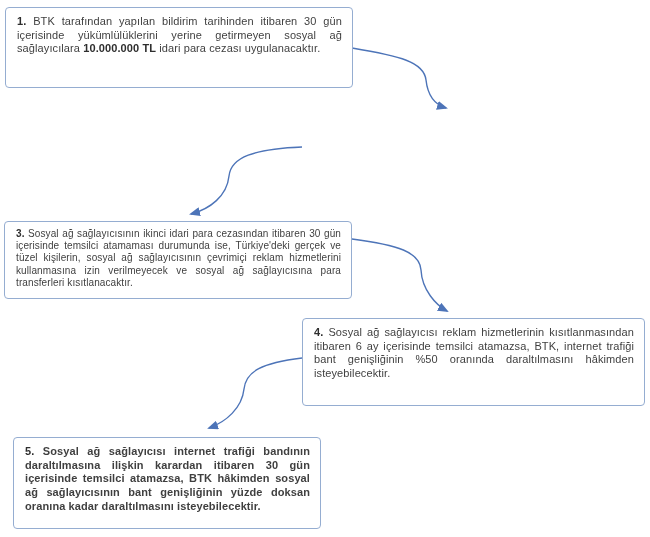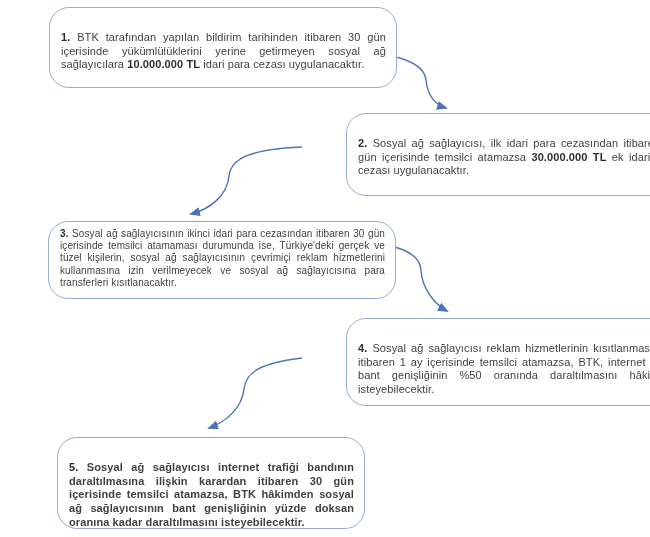--- a/index.html
+++ b/index.html
@@ -13,29 +13,28 @@
     position:relative;
     width:650px;height:537px;
     background:var(--bg);
     font-family:"Liberation Sans", sans-serif;
     overflow:hidden;
   }
   .step-box{
     position:absolute;
     box-sizing:border-box;
     border:1.5px solid var(--box-border);
-    border-radius:20px;
+    border-radius:4px;
     background:#fff;
     color:var(--text-color);
     font-size:11px;
     line-height:1.24;
     text-align:justify;
-    padding:23px 10px 0 11px;
+    padding:7px 10px 0 11px;
     letter-spacing:0.1px;
-    margin-left:44px;
   }
   .step-box b{color:#2e2e2e;}
   .step-box.compact{font-size:10px;line-height:1.22;padding-top:6px;}
   #box1{left:5px;  top:7px;   width:348px; height:81px;}
   #box2{left:302px;top:113px; width:343px; height:83px;}
   #box3{left:4px;  top:221px; width:348px; height:78px;}
   #box4{left:302px;top:318px; width:343px; height:88px;}
   #box5{left:13px; top:437px; width:308px; height:92px;font-weight:bold;}
   #arrow-layer{position:absolute;left:0;top:0;width:650px;height:537px;pointer-events:none;}
   .connector{stroke:var(--arrow-color);stroke-width:1.4;fill:none;}
@@ -53,21 +52,20 @@
       </marker>
     </defs>
     <path class="connector" marker-end="url(#ah)" d="M 352 48 C 400 56, 424 62, 426 80 C 428 98, 436 105, 446 108"></path>
     <path class="connector" marker-end="url(#ah)" d="M 302 147 C 254 149, 231 157, 229 176 C 227 196, 210 209, 191 214"></path>
     <path class="connector" marker-end="url(#ah)" d="M 352 239 C 398 245, 420 252, 421 270 C 422 290, 436 305, 447 311"></path>
     <path class="connector" marker-end="url(#ah)" d="M 302 358 C 262 363, 246 371, 244 389 C 242 408, 226 422, 209 428"></path>
   </svg>
 
   <div id="box1" class="step-box"><b>1.</b><span> BTK tarafından yapılan bildirim tarihinden itibaren 30 gün içerisinde yükümlülüklerini yerine getirmeyen sosyal ağ sağlayıcılara </span><b>10.000.000 TL</b><span> idari para cezası uygulanacaktır.</span></div>
 
-  <div id="box2" class="step-box"><b>2.</b><span> Sosyal ağ sağlayıcısı, ilk idari para cezasından itibaren 30 gün içerisinde temsilci atamazsa </span><b>30.000.000 TL</b><span> ek idari para cezası uygulanacaktır.</span></div>
 
   <div id="box3" class="step-box compact"><b>3.</b><span> Sosyal ağ sağlayıcısının ikinci idari para cezasından itibaren 30 gün içerisinde temsilci atamaması durumunda ise, Türkiye'deki gerçek ve tüzel kişilerin, sosyal ağ sağlayıcısının çevrimiçi reklam hizmetlerini kullanmasına izin verilmeyecek ve sosyal ağ sağlayıcısına para transferleri kısıtlanacaktır.</span></div>
 
-  <div id="box4" class="step-box"><b>4.</b><span> Sosyal ağ sağlayıcısı reklam hizmetlerinin kısıtlanmasından itibaren 1 ay içerisinde temsilci atamazsa, BTK, internet trafiği bant genişliğinin %50 oranında daraltılmasını hâkimden isteyebilecektir.</span></div>
+  <div id="box4" class="step-box"><b>4.</b><span> Sosyal ağ sağlayıcısı reklam hizmetlerinin kısıtlanmasından itibaren 6 ay içerisinde temsilci atamazsa, BTK, internet trafiği bant genişliğinin %50 oranında daraltılmasını hâkimden isteyebilecektir.</span></div>
 
   <div id="box5" class="step-box"><b>5.</b><span> Sosyal ağ sağlayıcısı internet trafiği bandının daraltılmasına ilişkin karardan itibaren 30 gün içerisinde temsilci atamazsa, BTK hâkimden sosyal ağ sağlayıcısının bant genişliğinin yüzde doksan oranına kadar daraltılmasını isteyebilecektir.</span></div>
 
 </div>
 
 </body></html>

